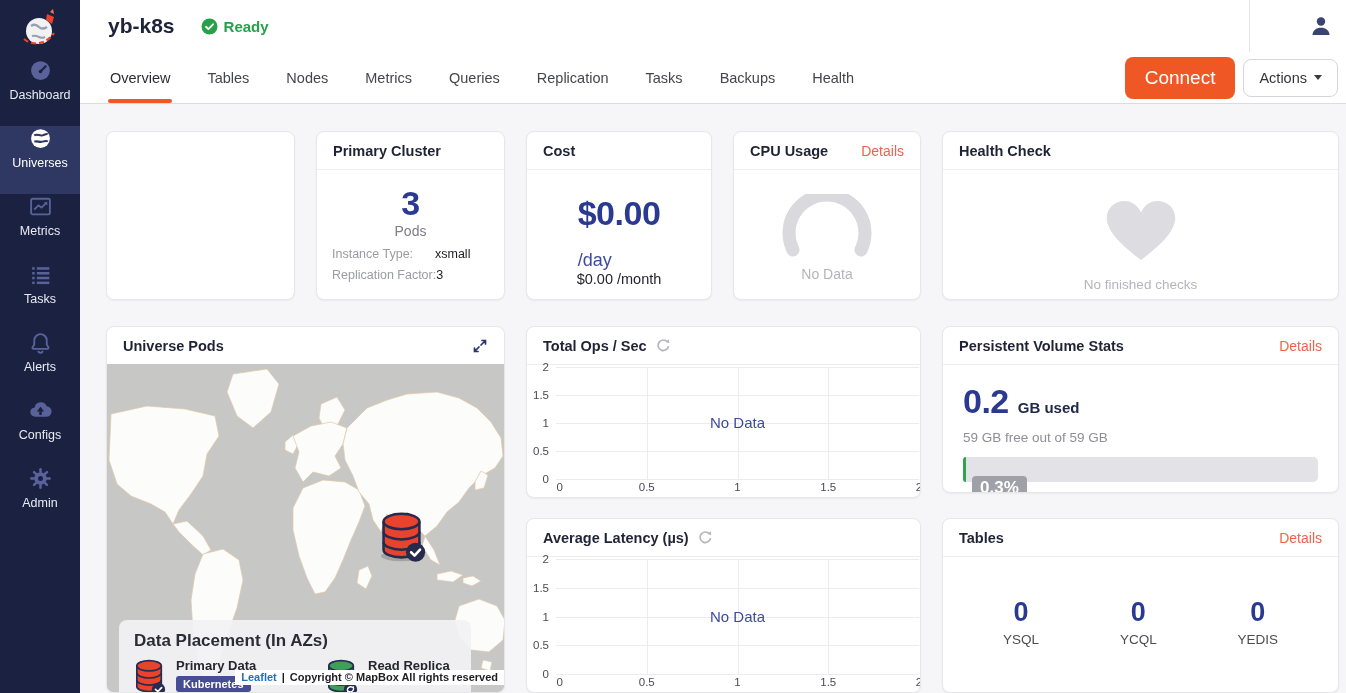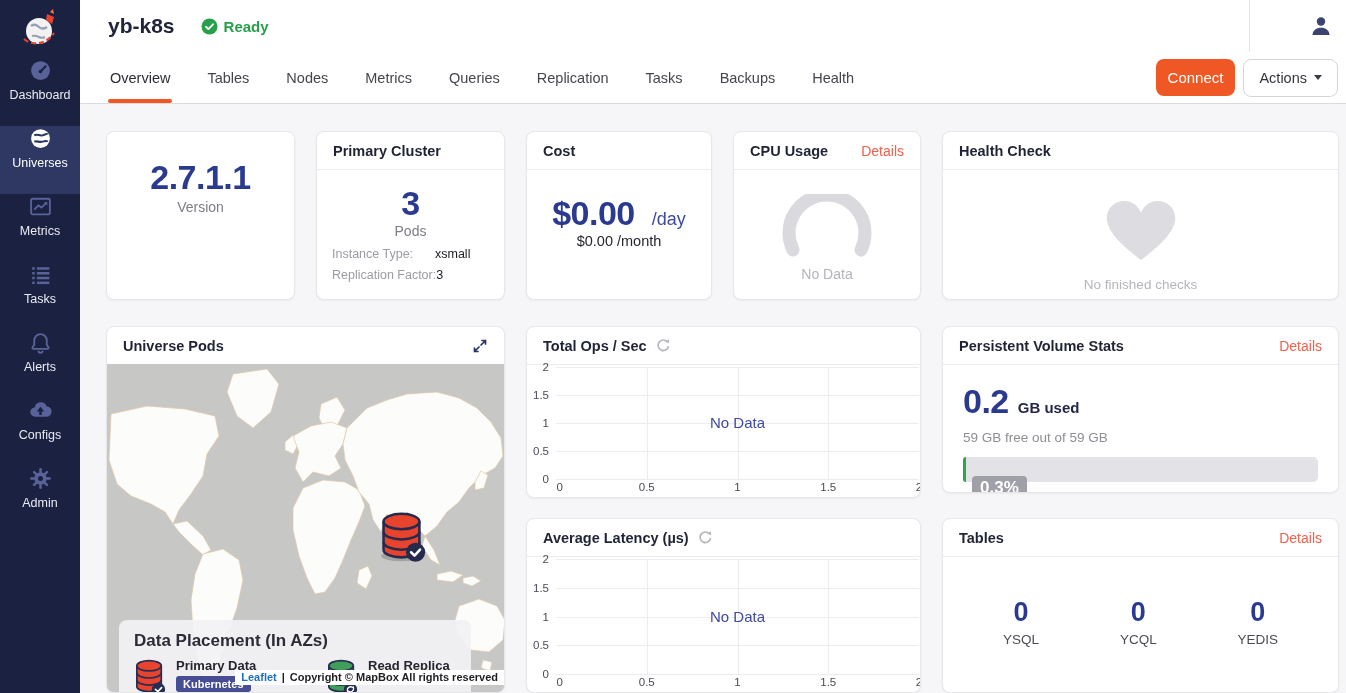--- a/index.html
+++ b/index.html
@@ -21,21 +21,21 @@
   .status { display:flex; align-items:flex-end; gap:6px; margin-left:26px; }
   .status .txt { color:#26a149; font-weight:bold; font-size:15px; }
   .user-zone { margin-left:auto; width:97px; height:52px; border-left:1px solid #e4e4e8; display:flex; align-items:center; justify-content:flex-end; padding-right:13px; }
   .user-btn { cursor:pointer; display:flex; }
 
   
   .tabbar { position:absolute; left:80px; top:52px; right:0; height:52px; background:#fff; border-bottom:1px solid #dcdcdf; display:flex; align-items:center; padding-left:30px; }
   .tab { position:relative; height:52px; display:flex; align-items:center; margin-right:37px; font-size:14.5px; color:#45454e; cursor:pointer; }
   .tab.active { color:#2d2d36; }
   .tab.active::after { content:""; position:absolute; left:-2px; right:-2px; bottom:1px; height:4px; background:#ef5824; border-radius:2px; }
-  .btn-connect { margin-left:auto; background:#ef5824; color:#fff; font-size:15px; border:none; border-radius:8px; padding:10px 12px; cursor:pointer; }
+  .btn-connect { margin-left:auto; background:#ef5824; color:#fff; font-size:19px; border:none; border-radius:8px; padding:10px 20px; cursor:pointer; }
   .btn-actions { margin-left:8px; margin-right:8px; background:#fff; color:#33333b; font-size:14.5px; border:1px solid #d6d6da; border-radius:8px; padding:10px 15px; cursor:pointer; display:flex; align-items:center; gap:7px; }
   .caret { width:0; height:0; border-left:4px solid transparent; border-right:4px solid transparent; border-top:5px solid #3a3a42; }
 
   
   .card { position:absolute; background:#fff; border:1px solid #e7e7ea; border-radius:8px; box-shadow:0 1px 2px rgba(40,40,60,.05); overflow:hidden; }
   .card-h { height:38px; display:flex; align-items:center; justify-content:space-between; padding:0 16px; border-bottom:1px solid #ededf0; }
   .card-h .t { font-size:14.5px; font-weight:bold; color:#1f2335; display:flex; align-items:center; gap:8px; }
   .details { color:#f0614e; font-size:14px; cursor:pointer; }
 
   .c-info    { left:106px; top:131px; width:189px; height:169px; }
@@ -56,21 +56,21 @@
   .c-info .cap { font-size:14px; color:#7d7d87; margin-top:2px; }
 
   .c-primary .center-body { padding-top:14px; }
   .c-primary .cap { font-size:14px; color:#7d7d87; margin-top:0; }
   .kv { padding:8px 15px 0; }
   .kv .row { display:flex; font-size:12.5px; margin-bottom:7px; }
   .kv .k { color:#9b9ba4; min-width:103px; }
   .kv .v { color:#1d1d24; }
 
   .c-cost .center-body { padding-top:24px; }
-  .cost-line { display:flex; align-items:baseline; gap:17px; }
+  .cost-line { display:flex; align-items:baseline; gap:17px;flex-direction:column; }
   .cost-unit { font-size:18px; color:#3d4aa0; }
   .cost-month { font-size:14.5px; color:#26262e; }
 
   .c-cpu .center-body { padding-top:24px; }
   .nodata-txt { font-size:14px; color:#b4b4bc; }
   .c-cpu .nodata-txt { margin-top:8px; }
 
   .c-health .center-body { padding-top:28px; }
   .c-health .nodata-txt { margin-top:13px; font-size:13.5px; }
 
@@ -257,24 +257,20 @@
       </div>
 
     <button class="btn-connect">Connect</button>
     <button class="btn-actions">
       <span>Actions</span>
       <span class="caret"></span>
     </button>
   </div>
 
   <section class="card c-info">
-    <div class="center-body">
-      <span class="big-num">2.7.1.1</span>
-      <span class="cap">Version</span>
-    </div>
   </section>
 
   <section class="card c-primary">
     <div class="card-h">
         <span class="t">Primary Cluster</span>
       </div>
     <div class="center-body">
       <span class="big-num">3</span>
       <span class="cap">Pods</span>
     </div>

